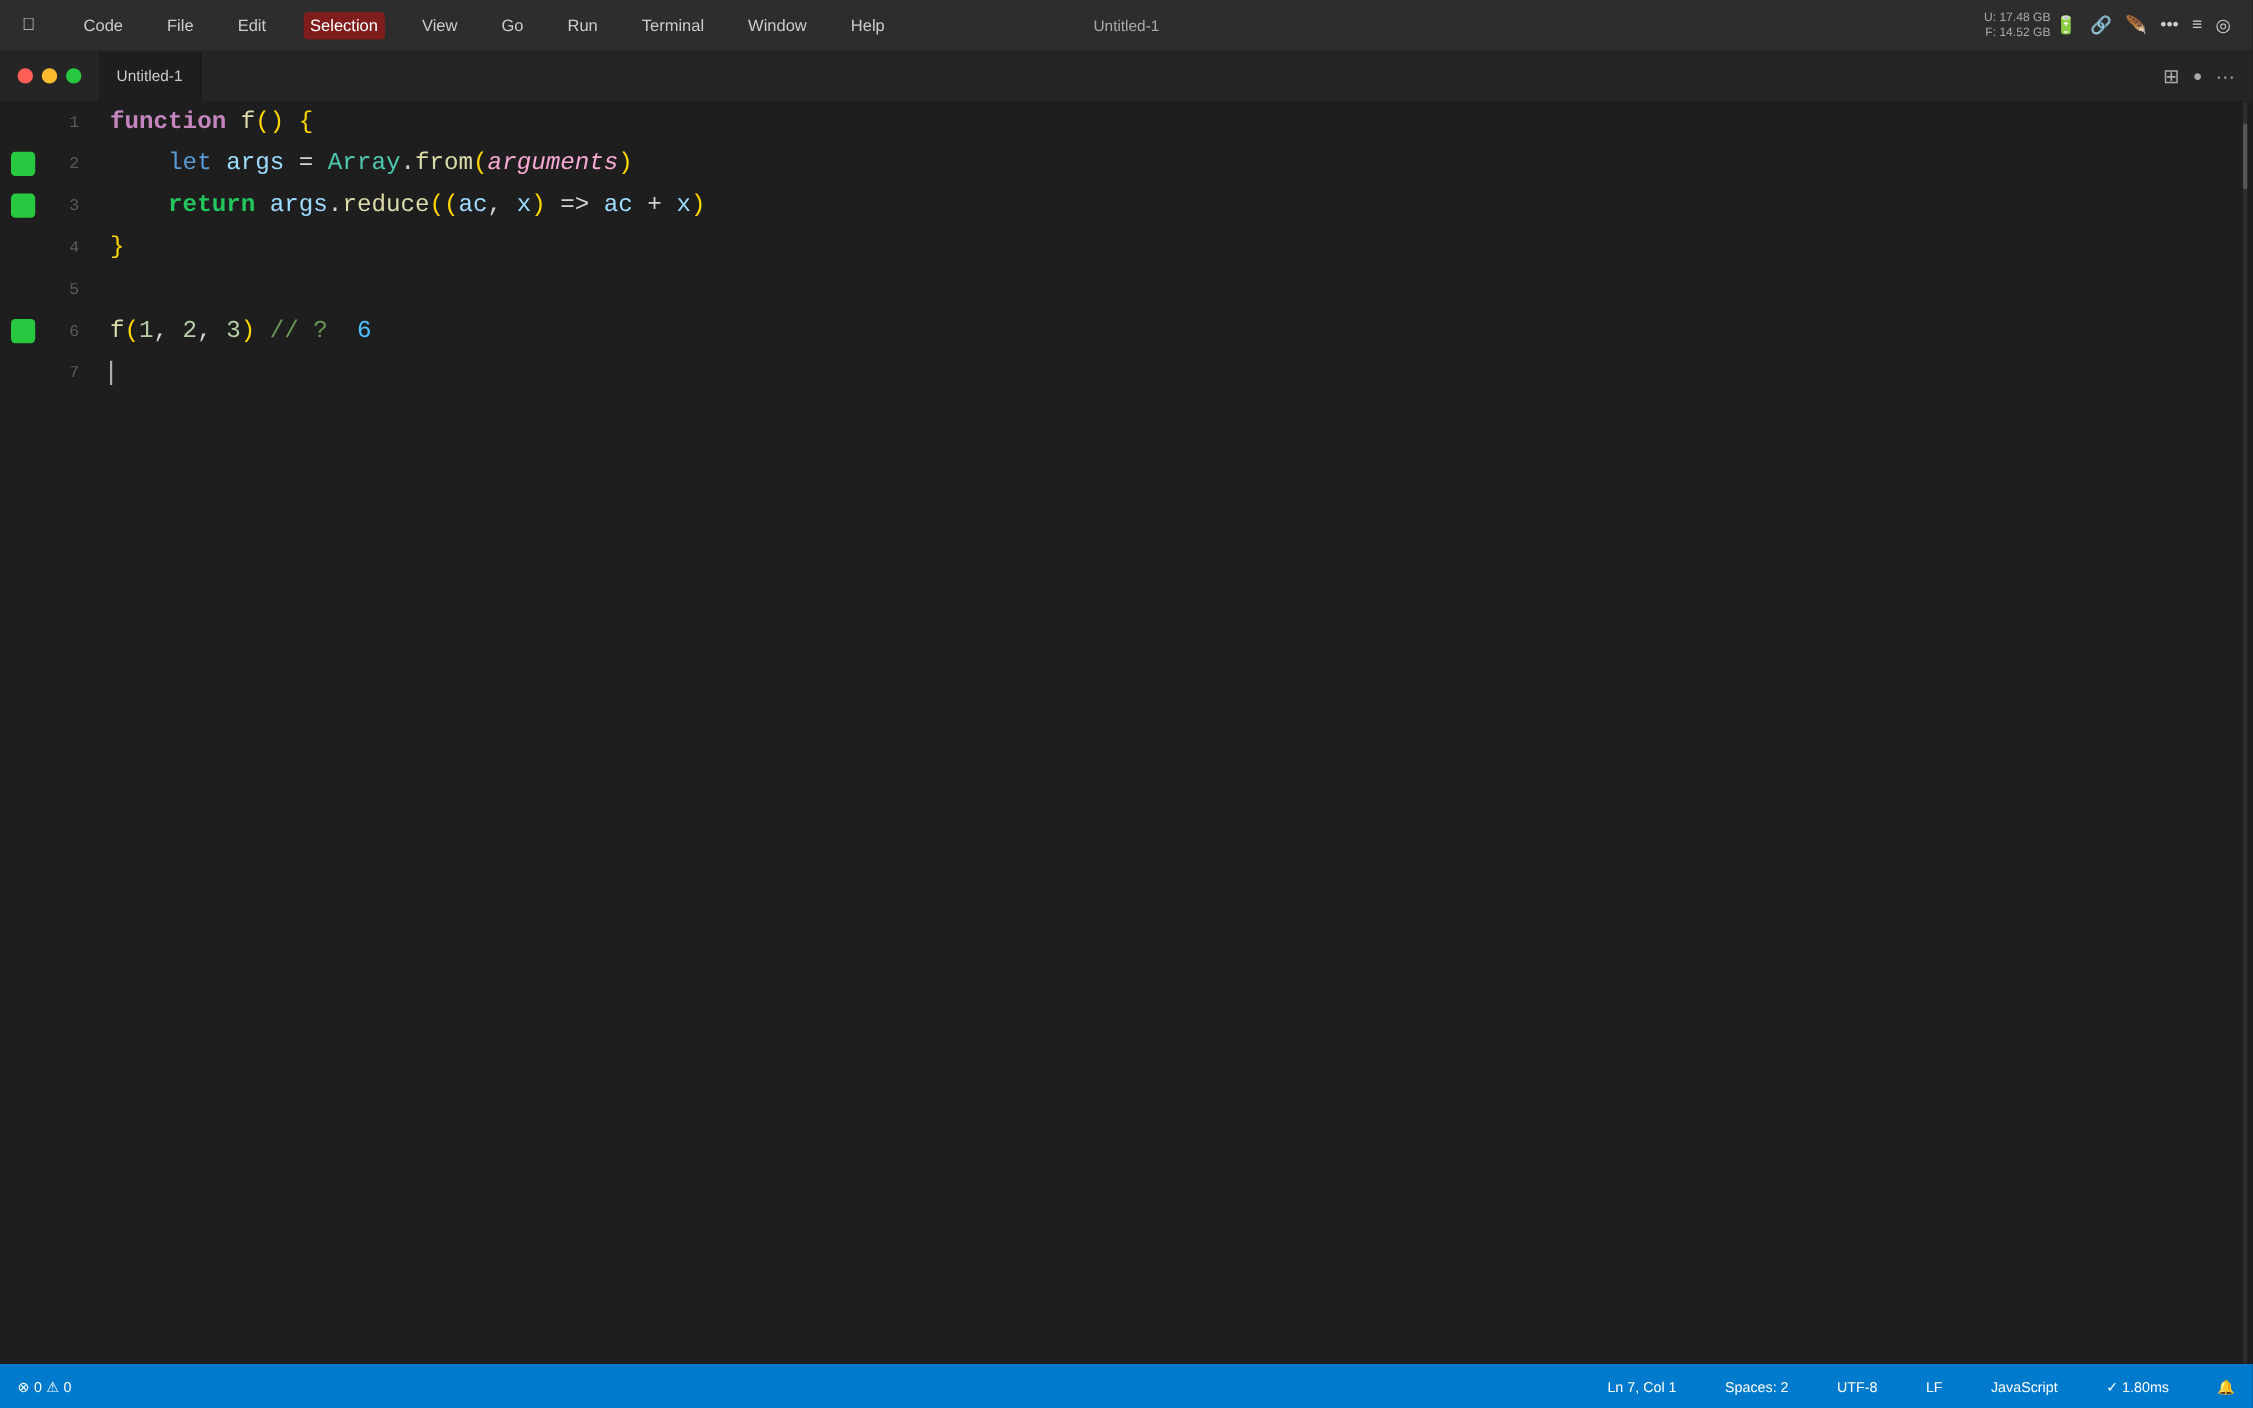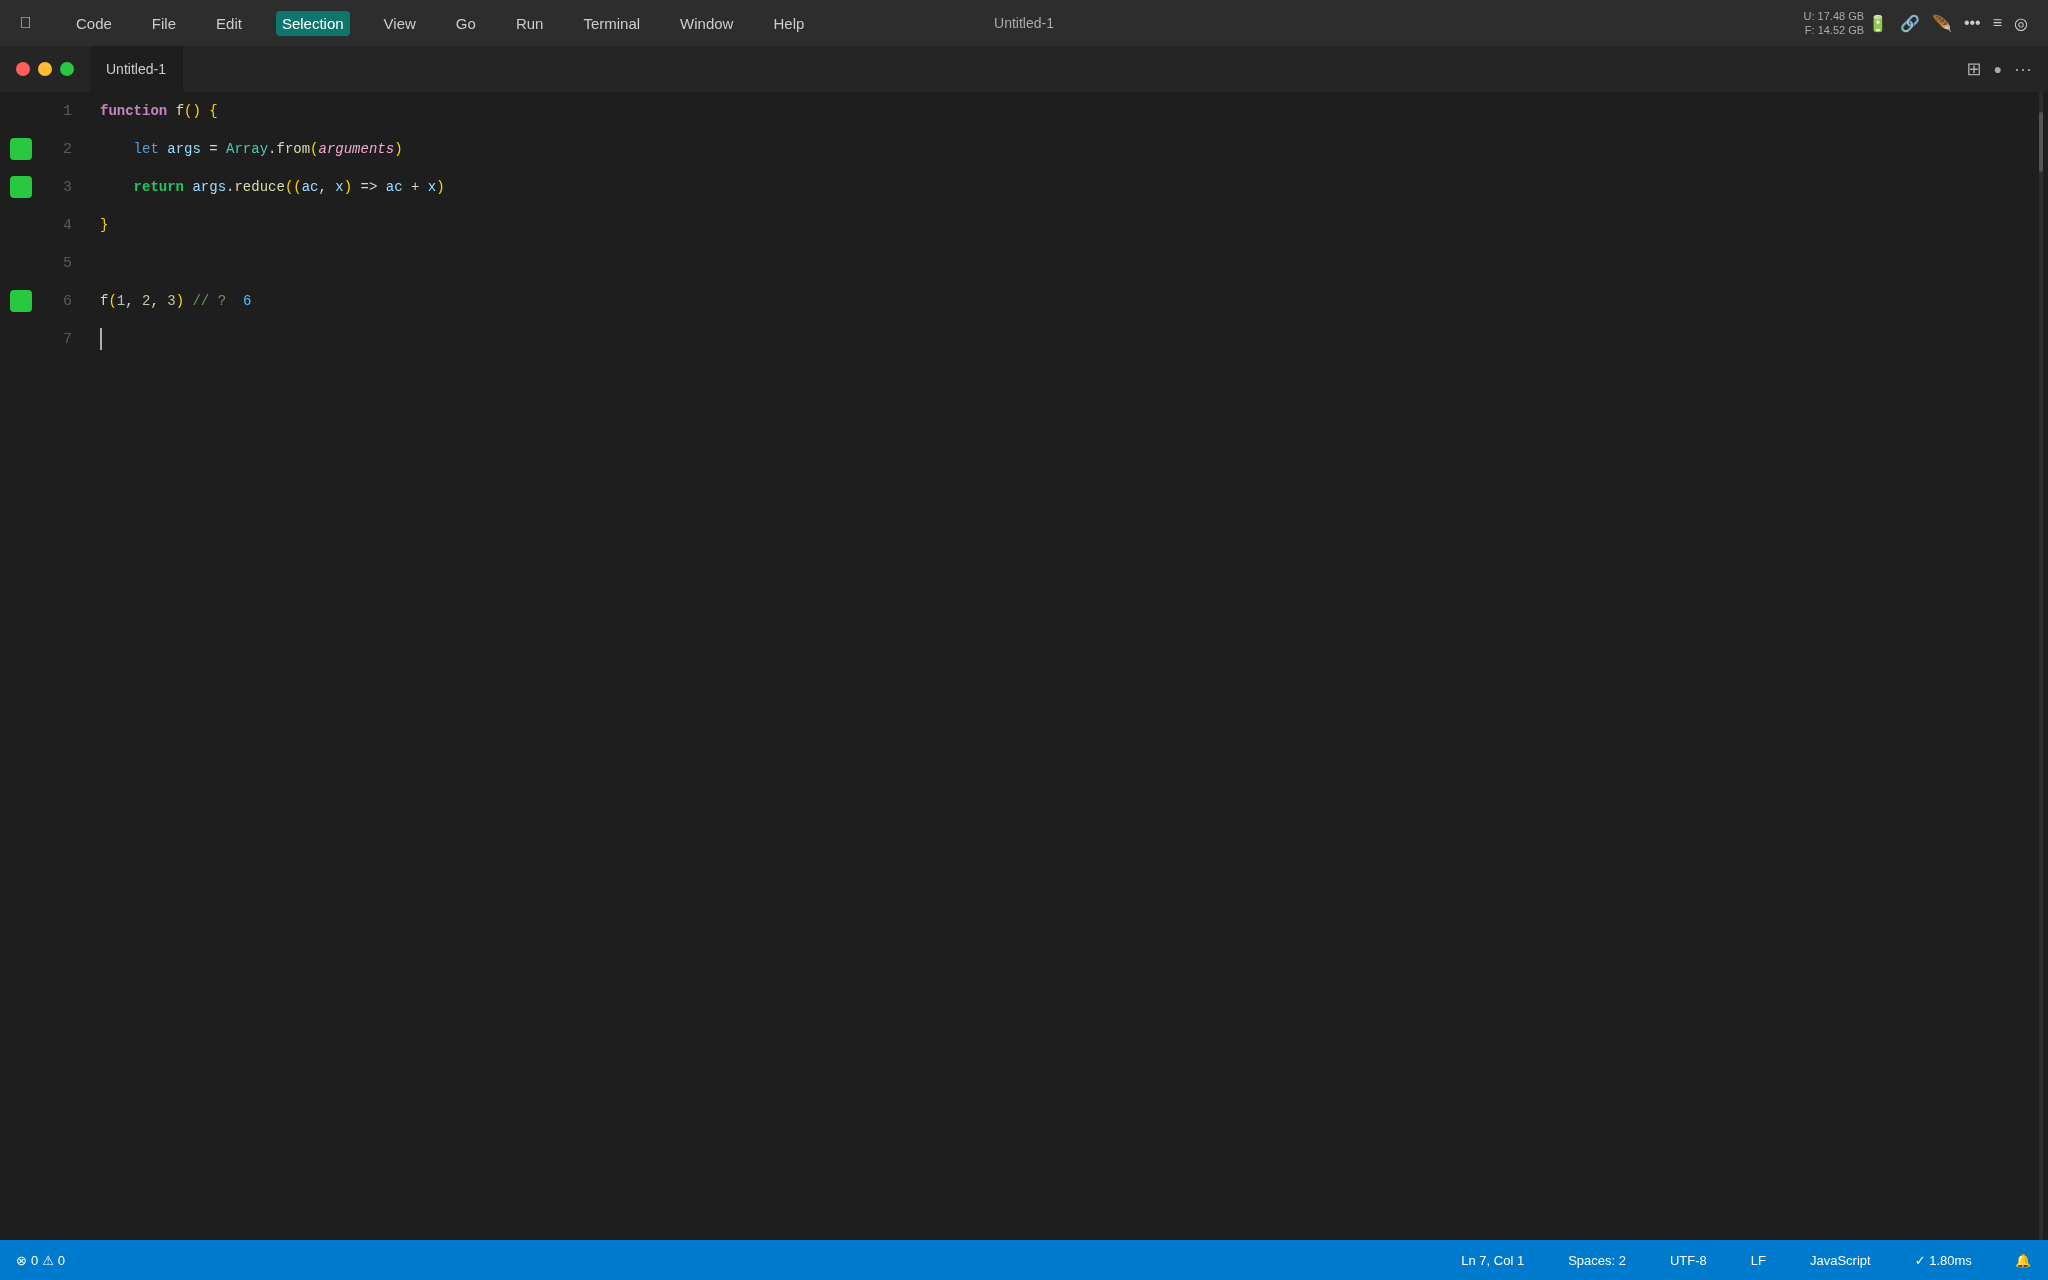--- a/index.html
+++ b/index.html
@@ -34,21 +34,21 @@
       margin-right: 10px;
     }
     .menu-item {
       font-size: 15px;
       color: #cccccc;
       cursor: pointer;
       padding: 4px 6px;
       border-radius: 4px;
     }
     .menu-item.active {
-      background: #0f766e;
+      background: #7f1d1d;
       color: white;
     }
     .window-title {
       position: absolute;
       left: 50%;
       transform: translateX(-50%);
       font-size: 14px;
       color: #aaaaaa;
     }
     .menu-bar-right {
@@ -130,21 +130,21 @@
       color: #5a5a5a;
       font-family: 'Menlo', 'Monaco', 'Courier New', monospace;
       position: relative;
     }
 
     
     .code-area {
       flex: 1;
       padding-top: 0;
       font-family: 'Menlo', 'Monaco', 'Courier New', monospace;
-      font-size: 14px;
+      font-size: 22px;
       line-height: 38px;
       overflow: hidden;
     }
     .code-line {
       height: 38px;
       display: flex;
       align-items: center;
       padding-left: 20px;
       white-space: pre;
     }

